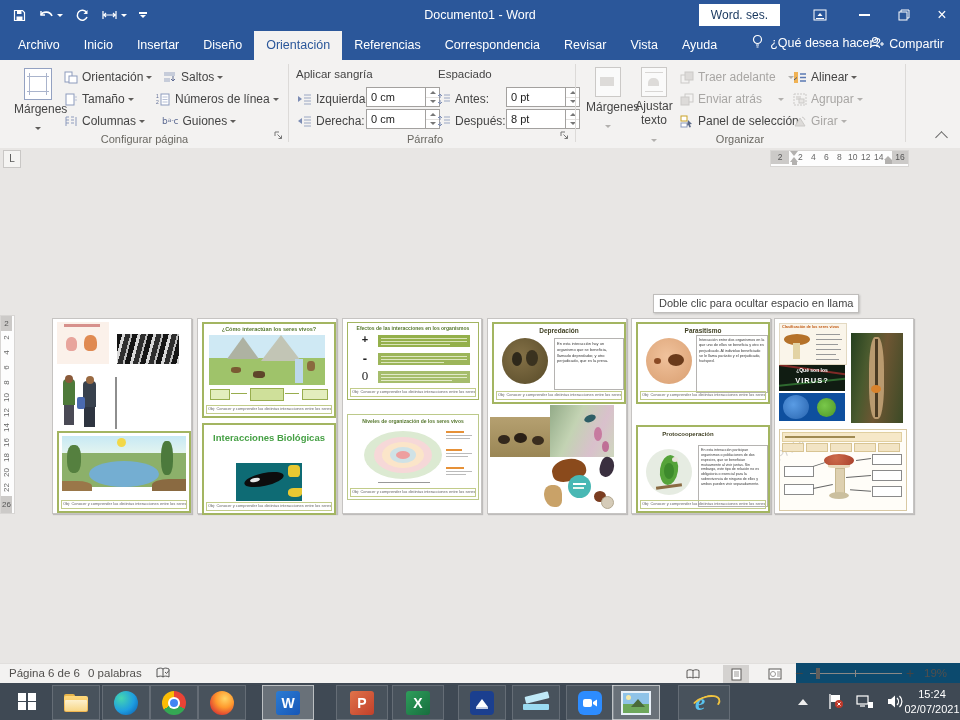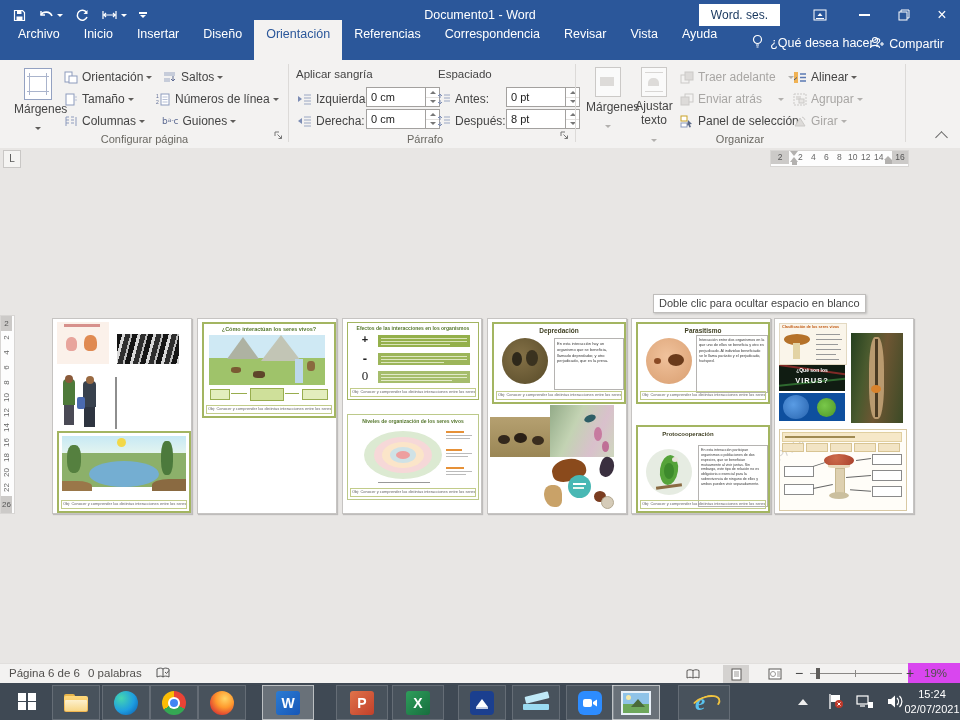--- a/index.html
+++ b/index.html
@@ -1,30 +1,30 @@
 <!DOCTYPE html>
 <html><head>
 <meta charset="utf-8">
 <style>
   html,body{margin:0;padding:0}
-  #app{position:relative;width:960px;height:720px;background:#d946ef;font-family:"Liberation Sans","DejaVu Sans",sans-serif;overflow:hidden}
+  #app{position:relative;width:960px;height:720px;background:#0c4a6e;font-family:"Liberation Sans","DejaVu Sans",sans-serif;overflow:hidden}
   .abs{position:absolute}
   
   #titlebar{position:absolute;left:0;top:0;width:960px;height:30px;background:#2b579a;color:#fff;font-size:12px}
   .qat{position:absolute;left:8px;top:0;height:30px;display:flex;align-items:center;gap:2px}
   .qbtn{display:flex;align-items:center;justify-content:center;height:24px;padding:0 5px}
   .dd{width:0;height:0;border-left:3px solid transparent;border-right:3px solid transparent;border-top:3.5px solid #5f5d5b;display:inline-block;margin-left:3px}
   .ddw{border-top-color:#fff}
   .ddl{border-top-color:#b2b0ae}
   #title{position:absolute;left:0;right:0;top:0;height:30px;text-align:center;line-height:30px;font-size:12.5px}
   #signin{position:absolute;right:180px;top:4px;height:22px;background:#fff;color:#17365d;border:none;font-size:12px;padding:0 12px;font-family:inherit}
   .winbtn{position:absolute;top:0;width:32px;height:30px;display:flex;align-items:center;justify-content:center}
   
   #tabrow{position:absolute;left:0;top:30px;width:960px;height:30px;background:#2b579a;display:flex;align-items:flex-end;color:#fff;font-size:12.5px}
-  .tab{padding:7px 12px 19px;white-space:nowrap}
+  .tab{padding:7px 12px 8px;white-space:nowrap}
   .tab.active{background:#f3f2f1;color:#2b579a}
   #tellme{display:flex;align-items:center;gap:6px;padding:7px 8px 8px;margin-left:14px}
   #share{position:absolute;right:8px;bottom:0;display:flex;align-items:center;gap:5px;padding:7px 8px 8px;color:#fff}
   
   #ribbon{position:absolute;left:0;top:60px;width:960px;height:88px;background:#f3f2f1;border-bottom:1px solid #d3d1cf;color:#444}
   .gsep{position:absolute;top:4px;height:78px;width:1px;background:#dcdad8}
   .glabel{position:absolute;bottom:3px;font-size:11px;color:#6a6862;text-align:center;width:160px}
   .sbtn{position:absolute;display:flex;align-items:center;height:20px;font-size:12px;color:#444;white-space:nowrap}
   .sbtn .ic{margin-right:4px;display:inline-flex}
   .dis{color:#a8a6a4}
@@ -47,21 +47,21 @@
   .vcap{position:absolute;left:0;width:11px;background:#cccac8;color:#555;font-size:8px;text-align:center}
   .vnum{position:absolute;left:-1px;width:13px;text-align:center;font-size:8px;color:#666;transform:rotate(-90deg)}
   #tooltip{position:absolute;left:653px;top:146px;height:17px;background:#fff;border:1px solid #bfbdbb;box-shadow:1px 1px 2px rgba(0,0,0,.18);font-size:11px;line-height:16px;color:#444;padding:0 5px;white-space:nowrap}
   .page{position:absolute;top:170px;width:138px;height:194px;background:#fff;border:1px solid #c6c4c2;box-shadow:1px 1px 1px rgba(0,0,0,.18)}
   .slide{position:absolute;background:#fff;border:2px solid #a3b561}
   .cap{position:absolute;left:2px;right:2px;bottom:2px;height:7px;border:1px solid #c2cc8a;font-size:4px;line-height:5.5px;color:#666;white-space:nowrap;overflow:hidden;padding-left:1px}
   .stitle{position:absolute;left:0;right:0;text-align:center;font-weight:bold;color:#54762c}
   .tbox{position:absolute;border:1px solid #b5b3b1;background:#fff;color:#3a3a3a;overflow:hidden}
   .ell{position:absolute;border-radius:50%}
   
-  #statusbar{position:absolute;left:0;top:663px;width:908px;height:20px;background:#f3f2f1;border-top:1px solid #e1dfdd;font-size:11.5px;color:#514f4d}
+  #statusbar{position:absolute;left:0;top:663px;width:796px;height:20px;background:#f3f2f1;border-top:1px solid #e1dfdd;font-size:11.5px;color:#514f4d}
   .sitem{position:absolute;top:0;height:19px;line-height:19px}
   .viewbtn{position:absolute;top:1px;width:26px;height:18px;display:flex;align-items:center;justify-content:center}
   .viewbtn.sel{background:#d4d2d0}
   
   #taskbar{position:absolute;left:0;top:683px;width:960px;height:37px;background:#3f4954}
   .tcell{position:absolute;top:2px;height:33px;width:46px;display:flex;align-items:center;justify-content:center;background:rgba(255,255,255,.05);border:1px solid rgba(255,255,255,.16)}
   .tcell.plain{background:none;border:none}
   .tcell.open{background:rgba(255,255,255,.22);border:1px solid rgba(255,255,255,.55)}
   .appsq{width:24px;height:24px;border-radius:3px;display:flex;align-items:center;justify-content:center;color:#fff;font-weight:bold;font-size:14px}
   .tray{position:absolute;top:0;height:37px;display:flex;align-items:center;justify-content:center;color:#fff}
@@ -443,21 +443,21 @@
       <div class="vnum" style="top:62px">8</div>
       <div class="vnum" style="top:77px">10</div>
       <div class="vnum" style="top:92px">12</div>
       <div class="vnum" style="top:107px">14</div>
       <div class="vnum" style="top:122px">16</div>
       <div class="vnum" style="top:137px">18</div>
       <div class="vnum" style="top:152px">20</div>
       <div class="vnum" style="top:167px">22</div>
     </div>
 
-    <div id="tooltip">Doble clic para ocultar espacio en blanco</div>
+    <div id="tooltip">Doble clic para ocultar espacio en llama</div>
 
     <div class="page" style="left:52px">
       <div class="abs" style="left:4px;top:3px;width:52px;height:42px;background:#fbf1ea">
         <div class="abs" style="left:7px;top:2px;width:36px;height:3px;background:#c0504d;opacity:.6"></div>
         <div class="abs" style="left:9px;top:15px;width:11px;height:14px;background:#e8a49c;border-radius:45% 45% 35% 35%"></div>
         <div class="abs" style="left:27px;top:13px;width:13px;height:16px;background:#e08a52;border-radius:45% 45% 35% 35%"></div>
       </div>
       <div class="abs" style="left:64px;top:15px;width:62px;height:30px;background:repeating-linear-gradient(105deg,#141414 0 5px,#d8d8d8 5px 8px,#2e2e2e 8px 13px,#bdbdbd 13px 15px)"></div>
       <div class="abs" style="left:8px;top:56px;width:46px;height:56px">
         <div class="abs" style="left:2px;top:4px;width:12px;height:26px;background:#4e7a3a;border-radius:4px 4px 0 0"></div>
@@ -491,20 +491,30 @@
           <div class="abs" style="left:86px;top:24px;width:8px;height:24px;background:#bcd8ea"></div>
           <div class="abs" style="left:22px;top:32px;width:10px;height:6px;background:#7a5a33;border-radius:40%"></div>
           <div class="abs" style="left:44px;top:36px;width:12px;height:7px;background:#5e452a;border-radius:40%"></div>
           <div class="abs" style="left:98px;top:26px;width:8px;height:10px;background:#8a6a3e;border-radius:40%"></div>
         </div>
         <div class="abs" style="left:6px;top:65px;width:18px;height:9px;background:#e3edbd;border:1px solid #98ad4e"></div>
         <div class="abs" style="left:27px;top:69px;width:16px;height:1px;background:#98ad4e"></div>
         <div class="abs" style="left:46px;top:64px;width:32px;height:11px;background:#cfe09a;border:1px solid #98ad4e"></div>
         <div class="abs" style="left:81px;top:69px;width:14px;height:1px;background:#98ad4e"></div>
         <div class="abs" style="left:98px;top:65px;width:24px;height:9px;background:#e3edbd;border:1px solid #98ad4e"></div>
+        <div class="cap">Obj: Conocer y comprender las distintas interacciones entre los seres vivos</div>
+      </div>
+      <div class="slide" style="left:4px;top:104px;width:130px;height:88px">
+        <div class="stitle" style="top:8px;font-size:9.5px;color:#46a045;line-height:1.15">Interacciones Biológicas</div>
+        <div class="abs" style="left:32px;top:38px;width:66px;height:38px;background:#0e6b74">
+          <div class="ell" style="left:8px;top:10px;width:40px;height:13px;background:#0d0d0d;transform:rotate(-12deg)"></div>
+          <div class="ell" style="left:14px;top:15px;width:10px;height:4px;background:#e8e8e8;transform:rotate(-12deg)"></div>
+          <div class="abs" style="right:2px;top:2px;width:12px;height:12px;background:#e8c832;border-radius:30%"></div>
+          <div class="abs" style="right:0;bottom:4px;width:14px;height:9px;background:#e8c832;border-radius:40% 0 40% 40%"></div>
+        </div>
         <div class="cap">Obj: Conocer y comprender las distintas interacciones entre los seres vivos</div>
       </div>
     </div>
 
     <div class="page" style="left:342px">
       <div class="slide" style="left:4px;top:3px;width:130px;height:76px;border-width:1.5px">
         <div class="stitle" style="top:2px;font-size:5px">Efectos de las interacciones en los organismos</div>
         <div class="abs" style="left:10px;top:10px;width:14px;height:14px;font-size:11px;font-weight:bold;color:#222;text-align:center">+</div>
         <div class="abs" style="left:30px;top:12px;width:92px;height:12px;background:#94b04b">
             <div class="abs" style="left:3px;top:3px;right:3px;height:1px;background:#d9e4b8"></div>

